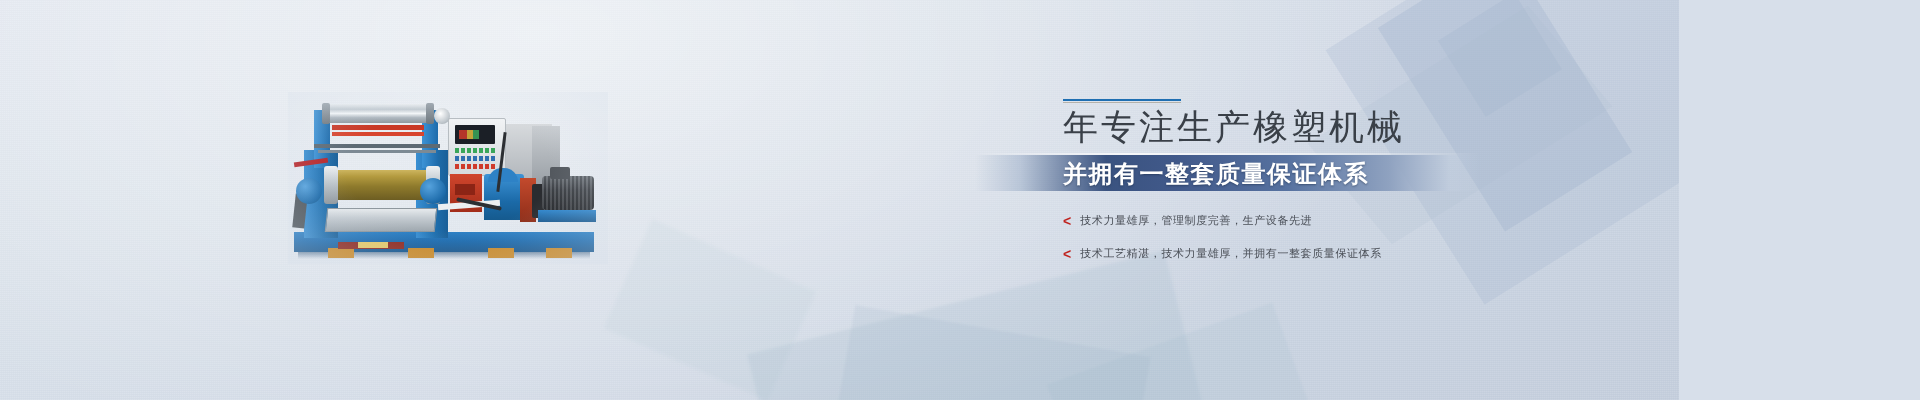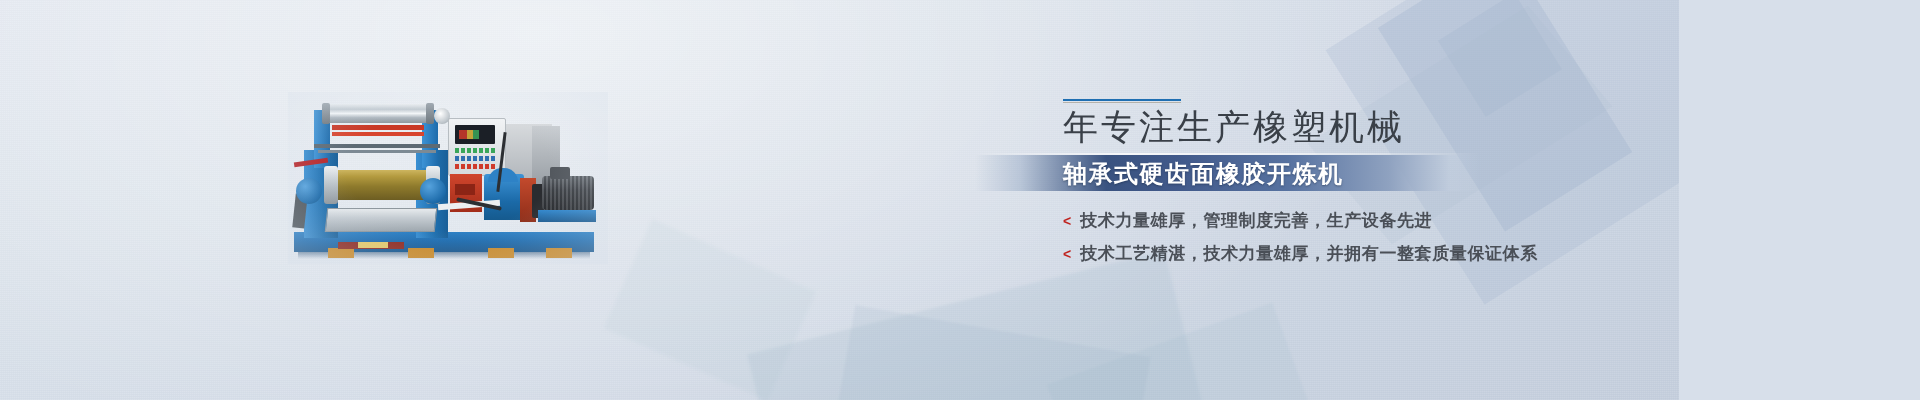--- a/index.html
+++ b/index.html
@@ -177,21 +177,21 @@
     font-size:24px;line-height:29px;font-weight:bold;color:#ffffff;
     letter-spacing:1.5px;white-space:nowrap;
     text-shadow:0 1px 2px rgba(20,35,60,.45);
   }
   .bullets{position:absolute;left:1063px;top:204px;}
   .bullet{display:flex;align-items:center;height:33px;white-space:nowrap;}
   .bullet .mk{
     color:#c0231f;font-size:14px;font-weight:bold;margin-right:9px;
     font-family:"Liberation Sans",sans-serif;line-height:1;
   }
-  .bullet .tx{font-size:17px;color:#4a4f57;letter-spacing:.6px;font-weight:bold;}
+  .bullet .tx{font-size:11px;color:#4a4f57;letter-spacing:.6px;}
 </style>
 </head>
 <body>
 
 <div class="banner">
 
   <div class="noise"></div>
 
   <div class="deco deco-a"></div>
   <div class="deco deco-b"></div>
@@ -263,21 +263,21 @@
     <div class="m photoGlow"></div>
   </div>
 
   <div class="topline"></div>
   <div class="topline-sub"></div>
 
   <div class="headline">年专注生产橡塑机械</div>
 
   <div class="blue-bar-top"></div>
   <div class="blue-bar"></div>
-  <div class="subtitle">轴承式硬齿面橡胶开炼机</div>
+  <div class="subtitle">并拥有一整套质量保证体系</div>
 
   <div class="bullets">
     <div class="bullet">
       <span class="mk">&lt;</span>
       <span class="tx">技术力量雄厚，管理制度完善，生产设备先进</span>
     </div>
     <div class="bullet">
       <span class="mk">&lt;</span>
       <span class="tx">技术工艺精湛，技术力量雄厚，并拥有一整套质量保证体系</span>
     </div>

